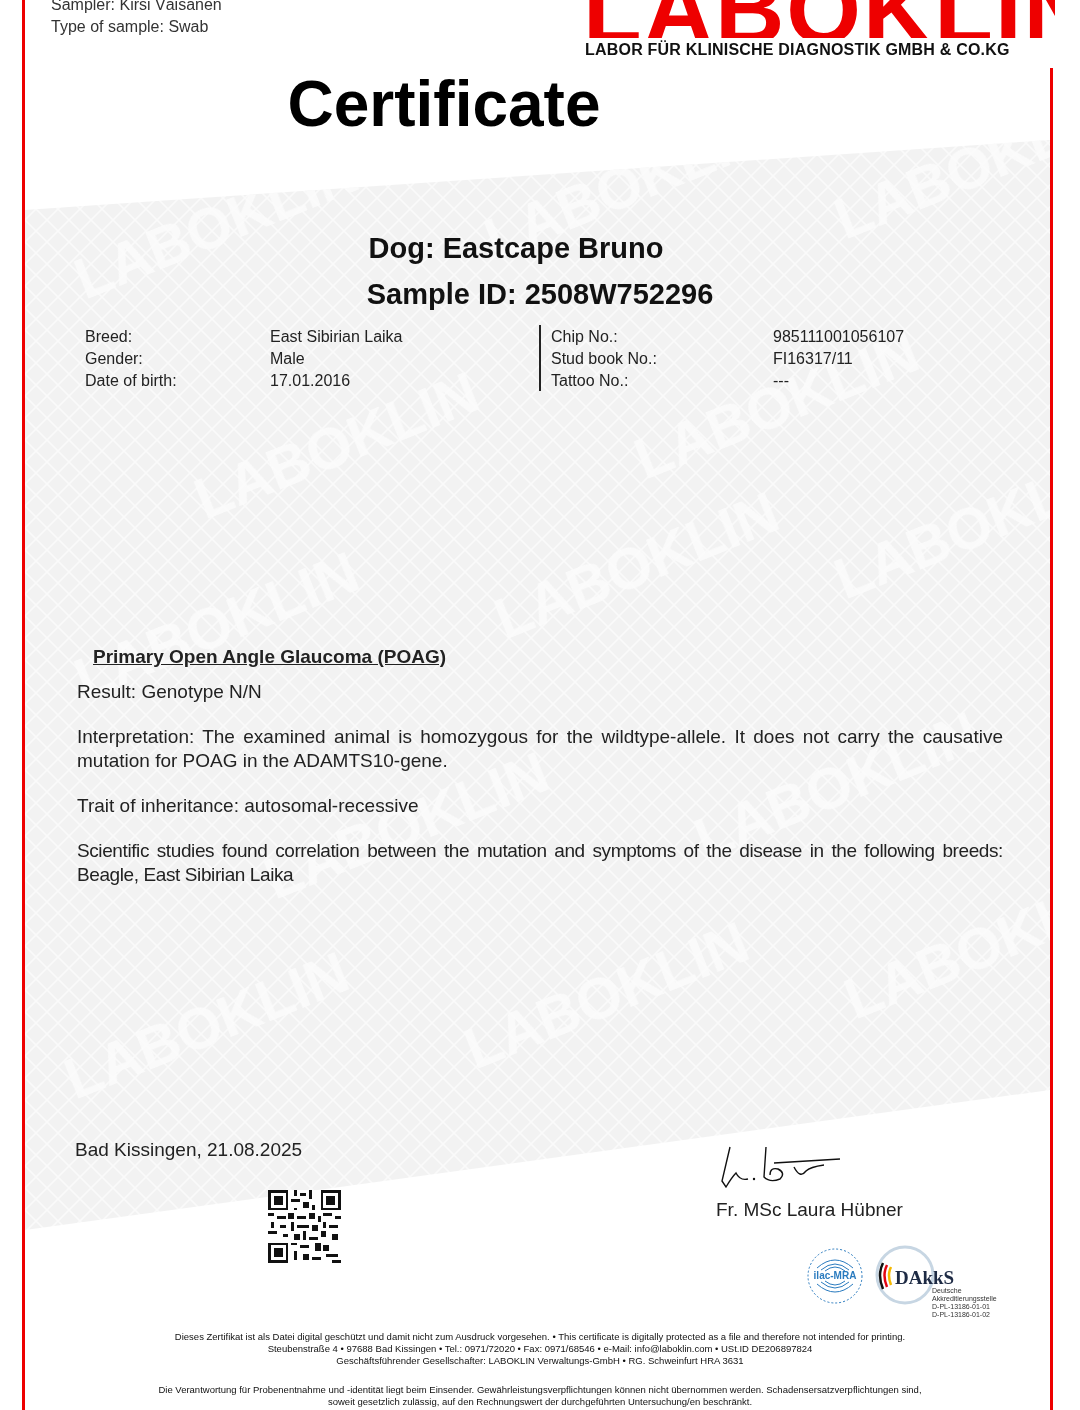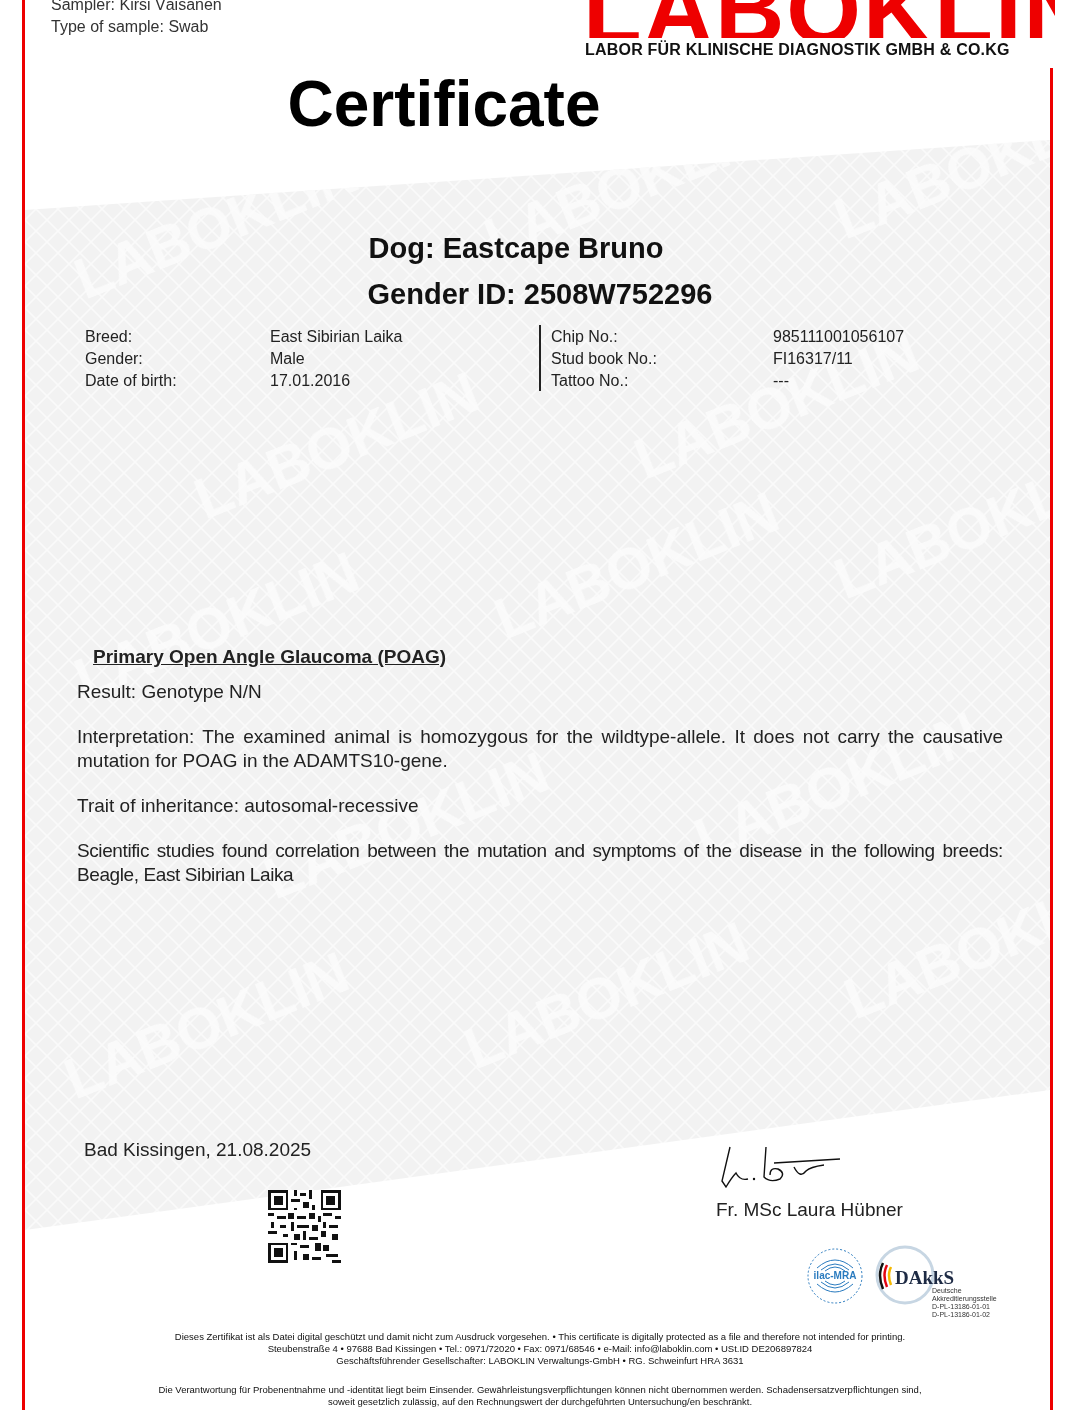--- a/index.html
+++ b/index.html
@@ -29,21 +29,21 @@
   .info-r-value { left: 773px; }
   .info-divider { position: absolute; left: 539px; top: 325px; width: 2px; height: 66px; background: #222; }
 
   .section { position: absolute; left: 77px; width: 926px; font-size: 19px; line-height: 24px; color: #222; }
   .test-title { top: 645px; font-weight: bold; text-decoration: underline; margin-left: 16px; }
   .result { top: 680px; }
   .interp { top: 725px; text-align: justify; text-align-last: left; }
   .trait { top: 794px; }
   .studies { top: 839px; text-align: justify; text-align-last: left; letter-spacing: -0.4px; }
 
-  .place-date { position: absolute; left: 84px; top: 1139px; font-size: 19px; color: #222; }
+  .place-date { position: absolute; left: 75px; top: 1139px; font-size: 19px; color: #222; }
   .qr { position: absolute; left: 268px; top: 1190px; width: 73px; height: 73px; }
   .signature { position: absolute; left: 714px; top: 1143px; width: 130px; height: 52px; }
   .signer { position: absolute; left: 716px; top: 1199px; font-size: 19px; color: #222; }
 
   .ilac { position: absolute; left: 805px; top: 1246px; width: 60px; height: 60px; }
   .dakks { position: absolute; left: 873px; top: 1245px; width: 160px; height: 80px; }
   .dakks-text { position: absolute; left: 932px; top: 1287px; font-size: 7px; line-height: 8px; color: #333; white-space: nowrap; }
 
   .footer { position: absolute; left: 40px; width: 1000px; text-align: center; font-size: 9.5px; line-height: 12px; color: #111; }
   .footer-1 { top: 1331px; }
@@ -89,21 +89,21 @@
 </div>
 
 <div class="logo">
   <div class="logo-word">LABOKLIN</div>
 </div>
 <div class="logo-sub">LABOR FÜR KLINISCHE DIAGNOSTIK GMBH &amp; CO.KG</div>
 
 <div class="title">Certificate</div>
 
 <div class="dog-name">Dog: Eastcape Bruno</div>
-<div class="sample-id">Gender ID: 2508W752296</div>
+<div class="sample-id">Sample ID: 2508W752296</div>
 
 <div class="info info-l-label">
   <div class="row">Breed:</div>
   <div class="row">Gender:</div>
   <div class="row">Date of birth:</div>
 </div>
 <div class="info info-l-value">
   <div class="row">East Sibirian Laika</div>
   <div class="row">Male</div>
   <div class="row">17.01.2016</div>

